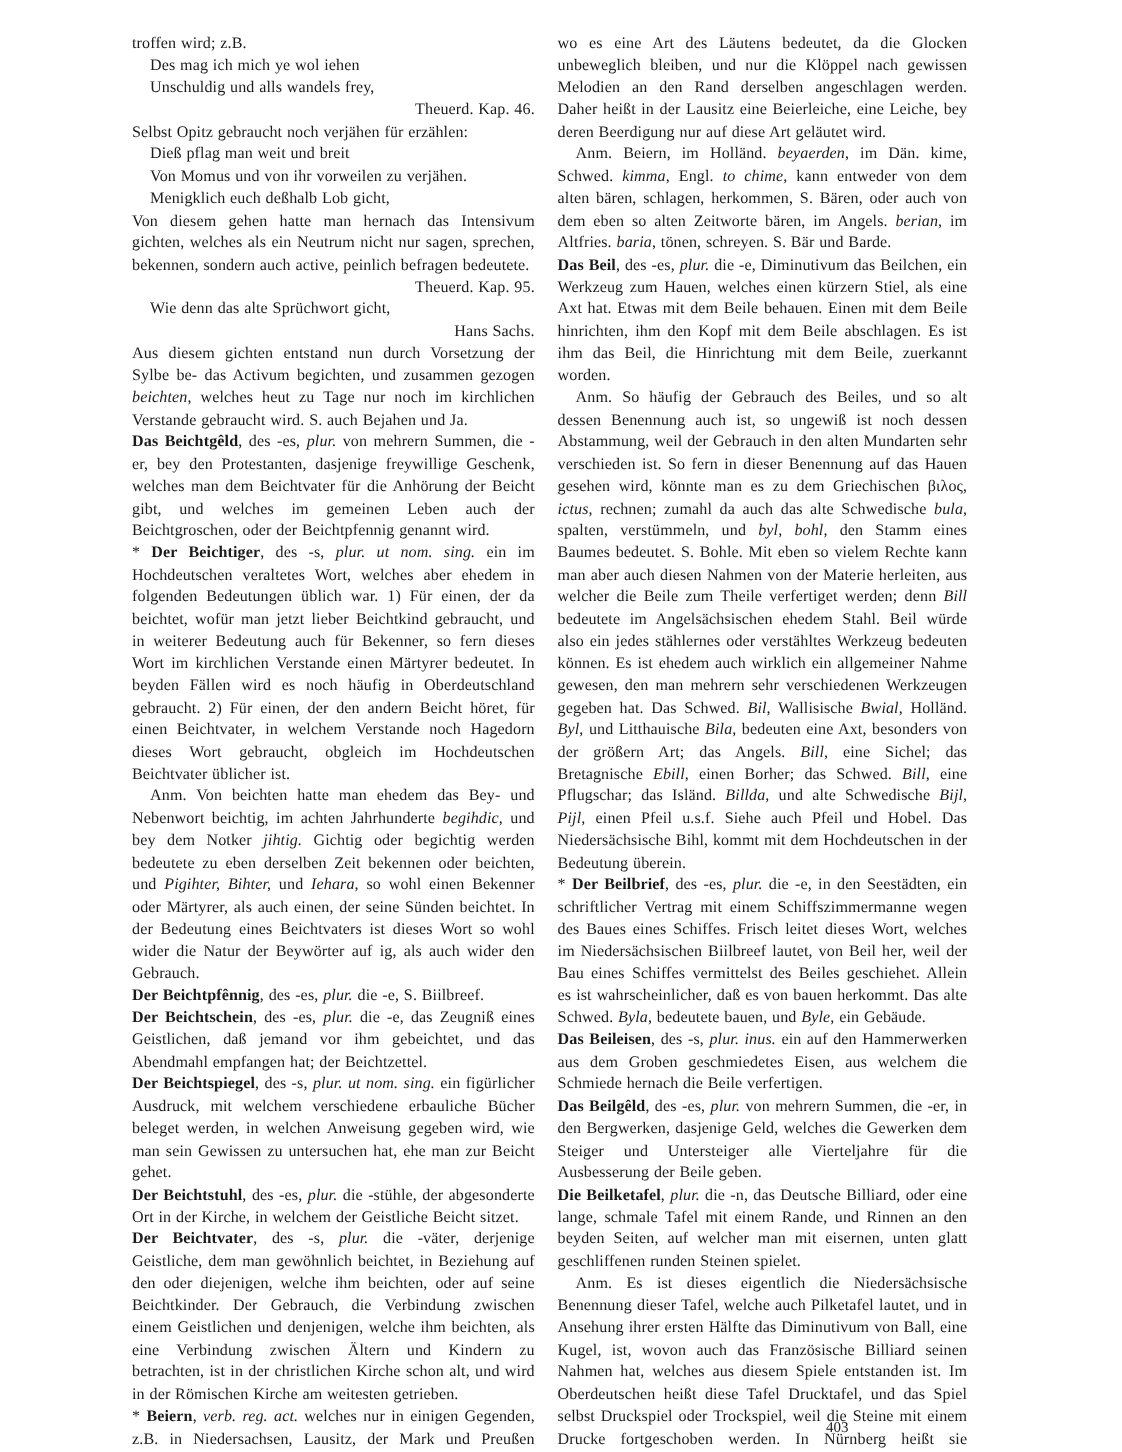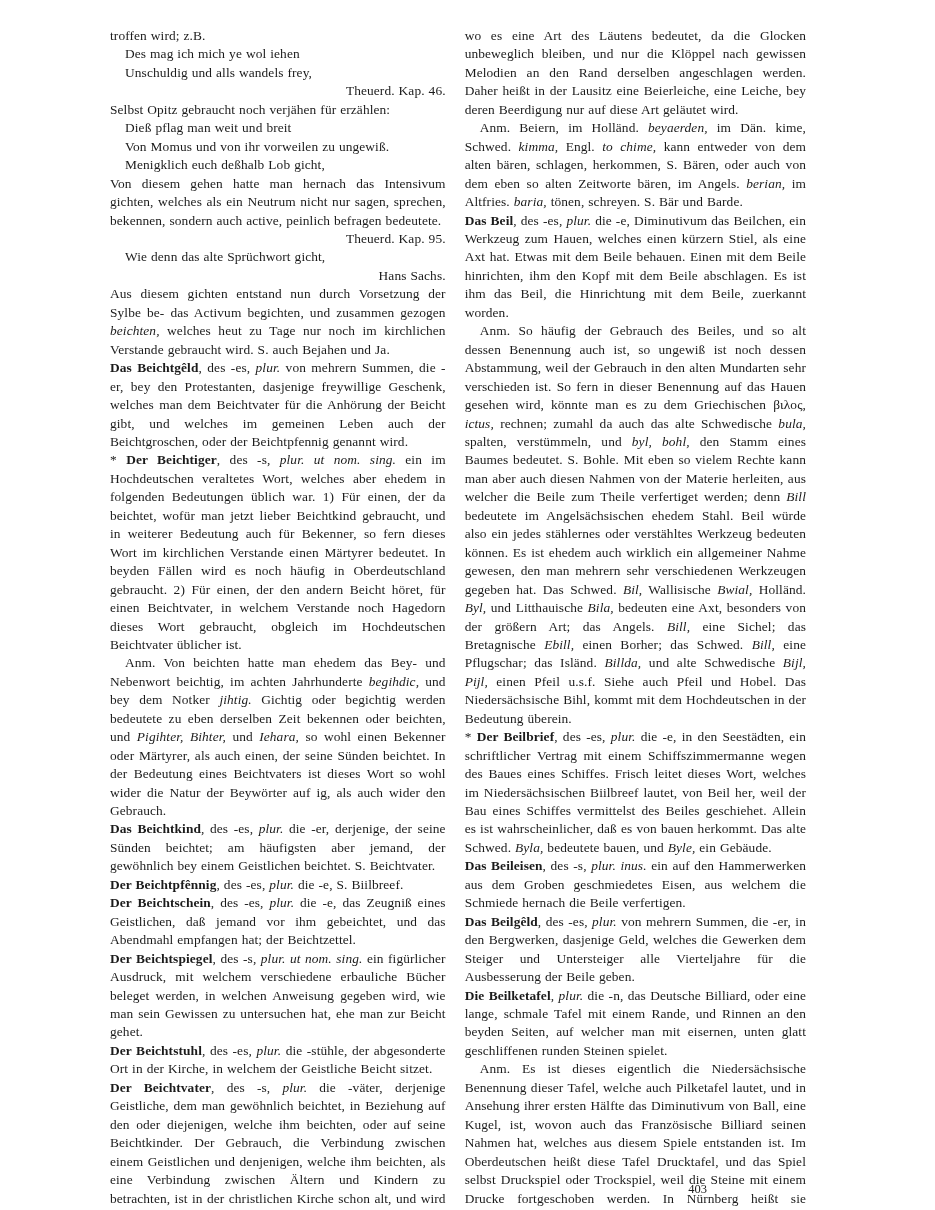--- a/index.html
+++ b/index.html
@@ -45,31 +45,30 @@
 
 <div class="page">
   <div class="cols">
     <div class="col left">
         <p class="para line"><span class="normal">troffen wird; z.B.</span></p>
         <p class="para verse"><span class="normal">Des mag ich mich ye wol iehen</span></p>
         <p class="para verse"><span class="normal">Unschuldig und alls wandels frey,</span></p>
         <p class="para attrib"><span class="normal">Theuerd. Kap. 46.</span></p>
         <p class="para line"><span class="normal">Selbst Opitz gebraucht noch verjähen für erzählen:</span></p>
         <p class="para verse"><span class="normal">Dieß pflag man weit und breit</span></p>
-        <p class="para verse"><span class="normal">Von Momus und von ihr vorweilen zu ungewiß.</span></p>
+        <p class="para verse"><span class="normal">Von Momus und von ihr vorweilen zu verjähen.</span></p>
         <p class="para verse"><span class="normal">Menigklich euch deßhalb Lob gicht,</span></p>
         <p class="para body"><span class="normal">Von diesem gehen hatte man hernach das Intensivum gichten, welches als ein Neutrum nicht nur sagen, sprechen, bekennen, sondern auch active, peinlich befragen bedeutete.</span></p>
         <p class="para attrib"><span class="normal">Theuerd. Kap. 95.</span></p>
         <p class="para verse"><span class="normal">Wie denn das alte Sprüchwort gicht,</span></p>
         <p class="para attrib"><span class="normal">Hans Sachs.</span></p>
         <p class="para body"><span class="normal">Aus diesem gichten entstand nun durch Vorsetzung der Sylbe be- das Activum begichten, und zusammen gezogen </span><span class="italic">beichten,</span><span class="normal"> welches heut zu Tage nur noch im kirchlichen Verstande gebraucht wird. S. auch Bejahen und Ja.</span></p>
         <p class="para entry"><span class="bold">Das Beichtgêld</span><span class="normal">, des -es, </span><span class="italic">plur.</span><span class="normal"> von mehrern Summen, die -er, bey den Protestanten, dasjenige freywillige Geschenk, welches man dem Beichtvater für die Anhörung der Beicht gibt, und welches im gemeinen Leben auch der Beichtgroschen, oder der Beichtpfennig genannt wird.</span></p>
         <p class="para entry"><span class="normal">* </span><span class="bold">Der Beichtiger</span><span class="normal">, des -s, </span><span class="italic">plur. ut nom. sing.</span><span class="normal"> ein im Hochdeutschen veraltetes Wort, welches aber ehedem in folgenden Bedeutungen üblich war. 1) Für einen, der da beichtet, wofür man jetzt lieber Beichtkind gebraucht, und in weiterer Bedeutung auch für Bekenner, so fern dieses Wort im kirchlichen Verstande einen Märtyrer bedeutet. In beyden Fällen wird es noch häufig in Oberdeutschland gebraucht. 2) Für einen, der den andern Beicht höret, für einen Beichtvater, in welchem Verstande noch Hagedorn dieses Wort gebraucht, obgleich im Hochdeutschen Beichtvater üblicher ist.</span></p>
         <p class="para anm"><span class="normal">Anm. Von beichten hatte man ehedem das Bey- und Nebenwort beichtig, im achten Jahrhunderte </span><span class="italic">begihdic,</span><span class="normal"> und bey dem Notker </span><span class="italic">jihtig.</span><span class="normal"> Gichtig oder begichtig werden bedeutete zu eben derselben Zeit bekennen oder beichten, und </span><span class="italic">Pigihter, Bihter,</span><span class="normal"> und </span><span class="italic">Iehara,</span><span class="normal"> so wohl einen Bekenner oder Märtyrer, als auch einen, der seine Sünden beichtet. In der Bedeutung eines Beichtvaters ist dieses Wort so wohl wider die Natur der Beywörter auf ig, als auch wider den Gebrauch.</span></p>
-        <p class="para entry"><span class="bold">Das Beichtkind</span><span class="normal">, des -es, </span><span class="italic">plur.</span><span class="normal"> die -er, derjenige, der seine Sünden beichtet; am häufigsten aber jemand, der gewöhnlich bey einem Geistlichen beichtet. S. Beichtvater.</span></p>
         <p class="para entry"><span class="bold">Der Beichtpfênnig</span><span class="normal">, des -es, </span><span class="italic">plur.</span><span class="normal"> die -e, S. Biilbreef.</span></p>
         <p class="para entry"><span class="bold">Der Beichtschein</span><span class="normal">, des -es, </span><span class="italic">plur.</span><span class="normal"> die -e, das Zeugniß eines Geistlichen, daß jemand vor ihm gebeichtet, und das Abendmahl empfangen hat; der Beichtzettel.</span></p>
         <p class="para entry"><span class="bold">Der Beichtspiegel</span><span class="normal">, des -s, </span><span class="italic">plur. ut nom. sing.</span><span class="normal"> ein figürlicher Ausdruck, mit welchem verschiedene erbauliche Bücher beleget werden, in welchen Anweisung gegeben wird, wie man sein Gewissen zu untersuchen hat, ehe man zur Beicht gehet.</span></p>
         <p class="para entry"><span class="bold">Der Beichtstuhl</span><span class="normal">, des -es, </span><span class="italic">plur.</span><span class="normal"> die -stühle, der abgesonderte Ort in der Kirche, in welchem der Geistliche Beicht sitzet.</span></p>
         <p class="para entry"><span class="bold">Der Beichtvater</span><span class="normal">, des -s, </span><span class="italic">plur.</span><span class="normal"> die -väter, derjenige Geistliche, dem man gewöhnlich beichtet, in Beziehung auf den oder diejenigen, welche ihm beichten, oder auf seine Beichtkinder. Der Gebrauch, die Verbindung zwischen einem Geistlichen und denjenigen, welche ihm beichten, als eine Verbindung zwischen Ältern und Kindern zu betrachten, ist in der christlichen Kirche schon alt, und wird in der Römischen Kirche am weitesten getrieben.</span></p>
         <p class="para entry"><span class="normal">* </span><span class="bold">Beiern</span><span class="normal">, </span><span class="italic">verb. reg. act.</span><span class="normal"> welches nur in einigen Gegenden, z.B. in Niedersachsen, Lausitz, der Mark und Preußen üblich ist,</span></p>
       </div>
     <div class="col right">
         <p class="para body"><span class="normal">wo es eine Art des Läutens bedeutet, da die Glocken unbeweglich bleiben, und nur die Klöppel nach gewissen Melodien an den Rand derselben angeschlagen werden. Daher heißt in der Lausitz eine Beierleiche, eine Leiche, bey deren Beerdigung nur auf diese Art geläutet wird.</span></p>
         <p class="para anm"><span class="normal">Anm. Beiern, im Holländ. </span><span class="italic">beyaerden,</span><span class="normal"> im Dän. kime, Schwed. </span><span class="italic">kimma,</span><span class="normal"> Engl. </span><span class="italic">to chime,</span><span class="normal"> kann entweder von dem alten bären, schlagen, herkommen, S. Bären, oder auch von dem eben so alten Zeitworte bären, im Angels. </span><span class="italic">berian,</span><span class="normal"> im Altfries. </span><span class="italic">baria,</span><span class="normal"> tönen, schreyen. S. Bär und Barde.</span></p>

